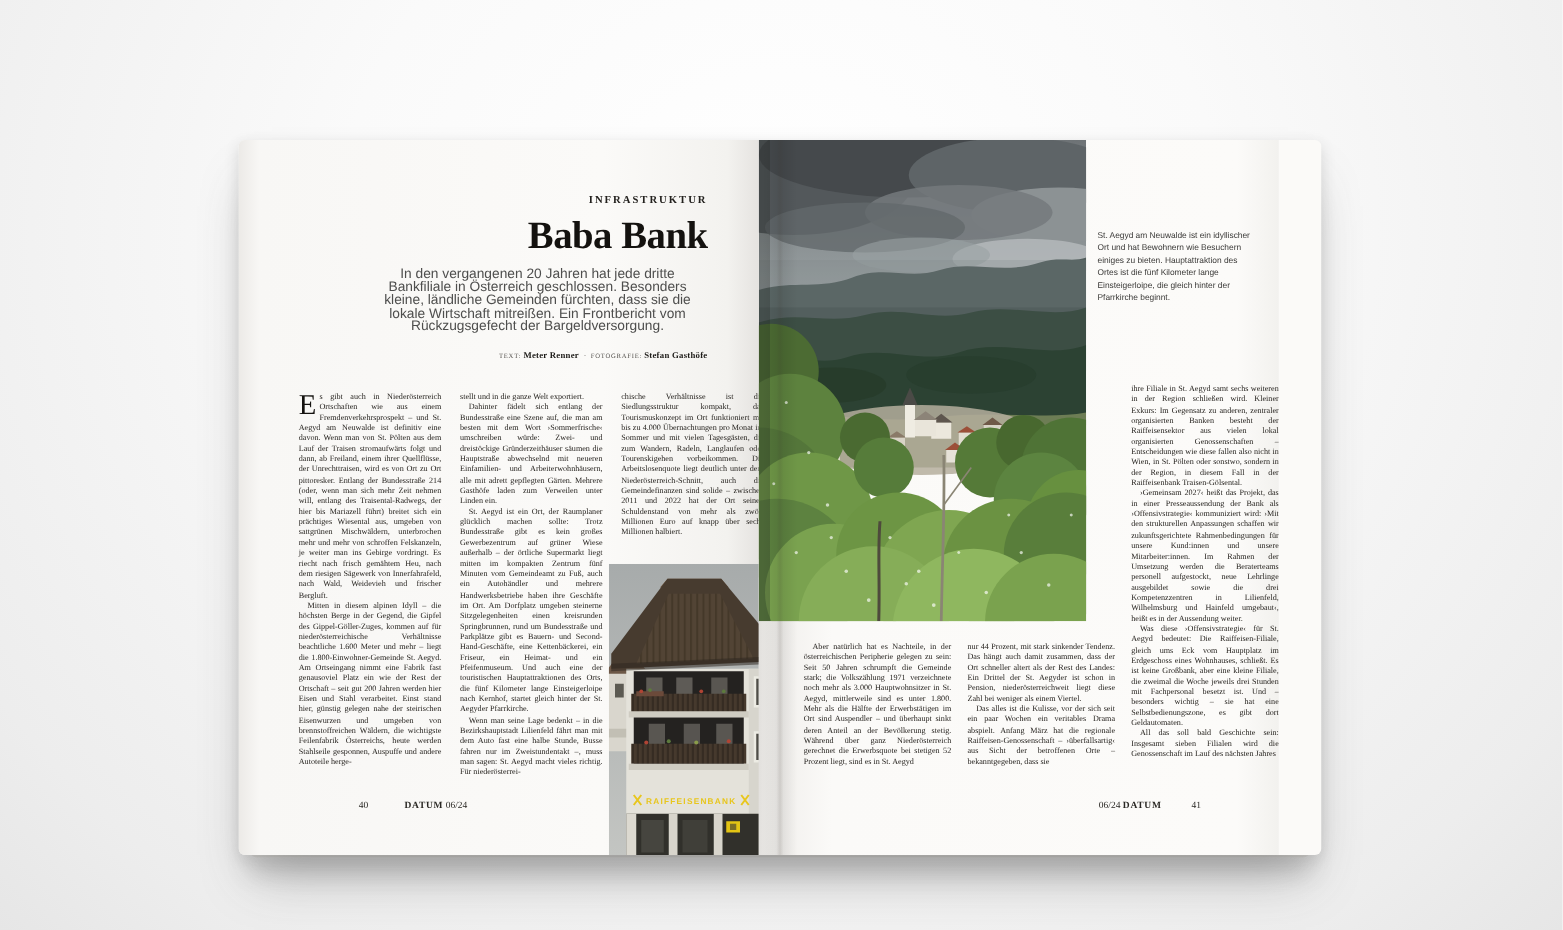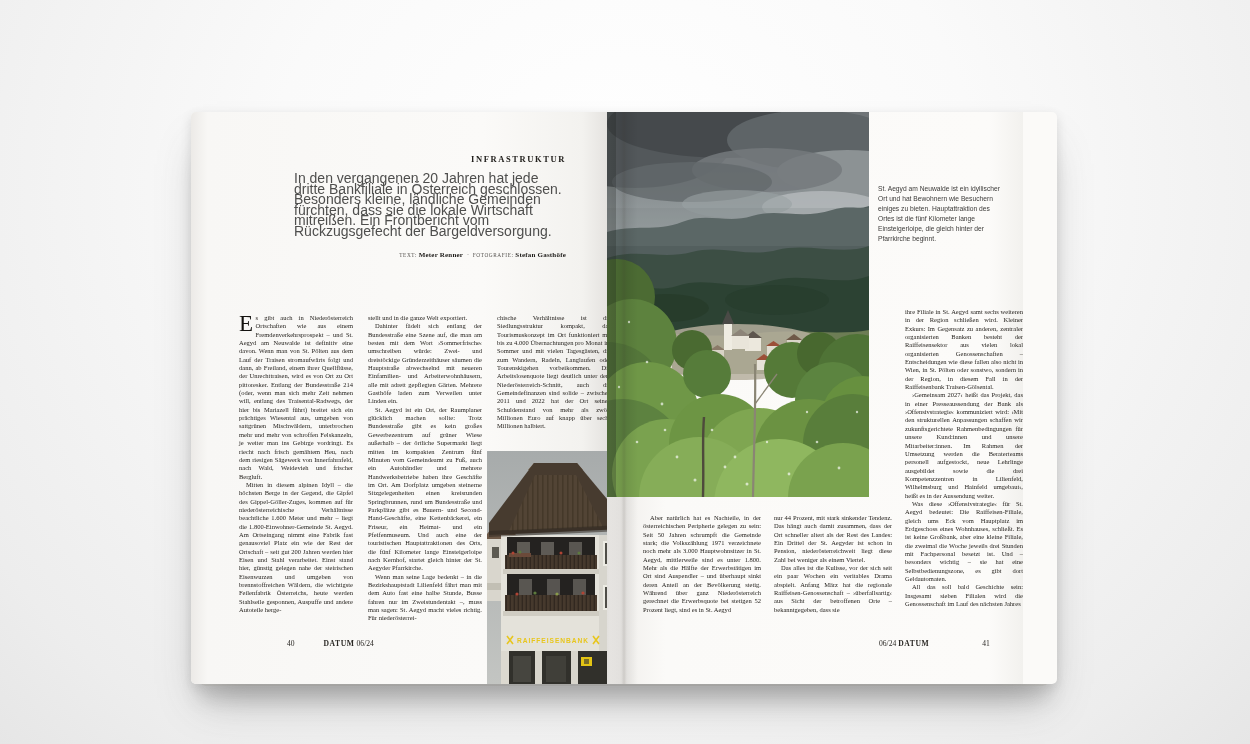--- a/index.html
+++ b/index.html
@@ -17,40 +17,40 @@
   .page{position:relative;width:416px;height:572px;overflow:hidden;}
   .page-left{background:linear-gradient(90deg,#eceae7 0%,#f8f7f5 4%,#fbfaf8 70%,#f3f2ef 94%,#e5e3e0 100%);}
   .page-right{background:linear-gradient(90deg,#e2e0dd 0%,#f1efec 3%,#fbfaf8 14%,#fcfbf9 92%,#f2f1ee 100%);}
   .spine{position:absolute;left:419px;top:0;width:28px;height:572px;pointer-events:none;
     background:linear-gradient(90deg,rgba(0,0,0,0) 0%,rgba(0,0,0,.07) 40%,rgba(40,35,30,.18) 50%,rgba(0,0,0,.07) 60%,rgba(0,0,0,0) 100%);}
 
   
   .headline{position:absolute;top:42px;right:41px;width:345px;text-align:right;color:#161513;}
   .kicker{font-size:8.5px;font-weight:700;letter-spacing:1.6px;color:#23211e;}
   .title{font-size:31px;font-weight:700;letter-spacing:-.4px;line-height:34px;margin-top:7px;color:#14120f;}
-  .deck{display:inline-block;margin-top:9px;width:272px;text-align:left;
-    font-family:"Liberation Sans",sans-serif;font-size:14px;line-height:10.6px;color:#4e4e4d;}
+  .deck{display:inline-block;margin-top:9px;width:272px;text-align:center;
+    font-family:"Liberation Sans",sans-serif;font-size:11px;line-height:10.6px;color:#4e4e4d;}
   .byline{margin-top:11px;font-size:7px;color:#1d1b18;}
   .byline .lab{font-size:5.3px;letter-spacing:.6px;color:#55524e;font-weight:400;}
   .byline .nm{font-weight:700;letter-spacing:.2px;}
   .byline .sep{color:#55524e;margin:0 2px;font-size:6px;}
 
   
   .col{position:absolute;top:202px;width:114px;text-align:justify;
     font-size:6.5px;line-height:8.35px;color:#26231f;hyphens:auto;}
   .c1{left:48px;} .c2{left:177px;} .c3{left:306px;}
   .col p{margin:0;}
   .col p.ind{text-indent:7px;}
   .dropcap{float:left;font-size:23px;line-height:18px;padding:1px 2.5px 0 0;color:#14120f;}
 
   
   .footer{position:absolute;top:527px;font-size:7.6px;color:#2a2824;text-align:right;}
   .footer .mag{font-weight:700;letter-spacing:.6px;}
   .footer-left{left:96px;} .footer-left .mid{margin-left:27px;}
-  .footer-right{left:272px;} .footer-right .num{margin-left:51px;}
+  .footer-right{left:272px;} .footer-right .num{margin-left:22px;}
 
   
   .village-photo{position:absolute;left:0;top:0;width:262px;height:385px;overflow:hidden;}
   .village-photo svg{display:block;width:100%;height:100%;}
   .bank-photo{position:absolute;left:296px;top:339px;width:137px;height:233px;overflow:hidden;}
   .bank-photo svg{display:block;width:100%;height:100%;}
 
   
   .caption{position:absolute;left:271px;top:72px;width:126px;
     font-family:"Liberation Sans",sans-serif;font-size:6.7px;line-height:10px;color:#3b3a38;}
@@ -65,20 +65,21 @@
 <body>
 
 <div class="stack"></div>
 
 <div class="spread">
 
   <div class="page page-left">
 
     <div class="headline">
       <div class="kicker">INFRASTRUKTUR</div>
+      <div class="title">Baba Bank</div>
       <div class="deck">In den vergangenen 20 Jahren hat jede dritte Bankfiliale in Österreich geschlossen. Besonders kleine, ländliche Gemeinden fürchten, dass sie die lokale Wirtschaft mitreißen. Ein Frontbericht vom Rückzugsgefecht der Bargeldversorgung.</div>
       <div class="byline">
         <span class="lab">TEXT:</span>
         <span class="nm">Meter Renner</span>
         <span class="sep">·</span>
         <span class="lab">FOTOGRAFIE:</span>
         <span class="nm">Stefan Gasthöfe</span>
       </div>
     </div>
 

